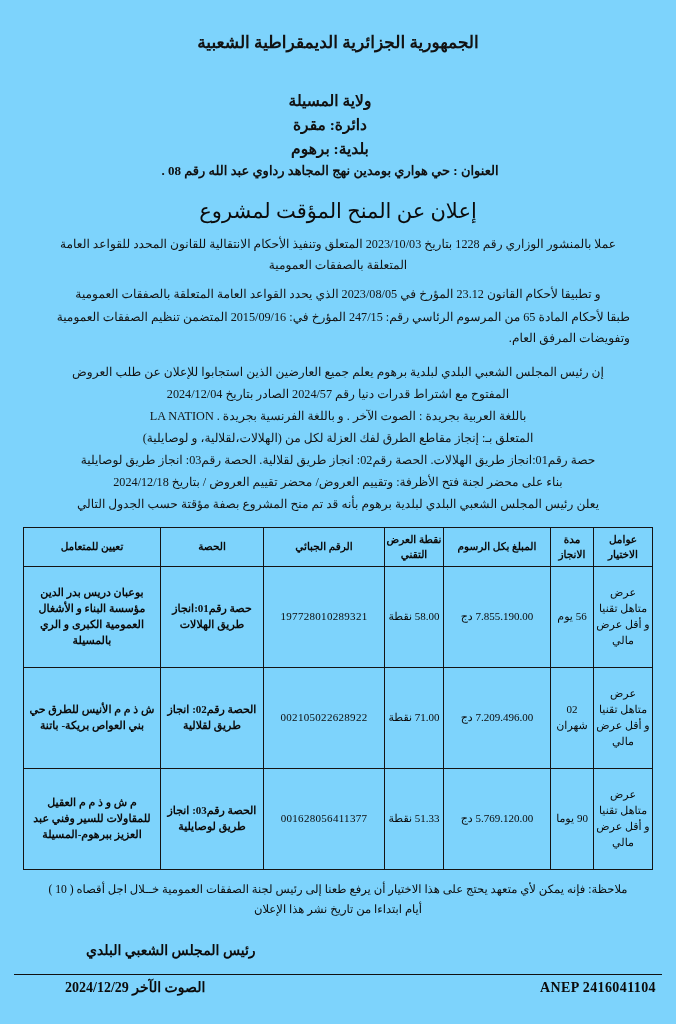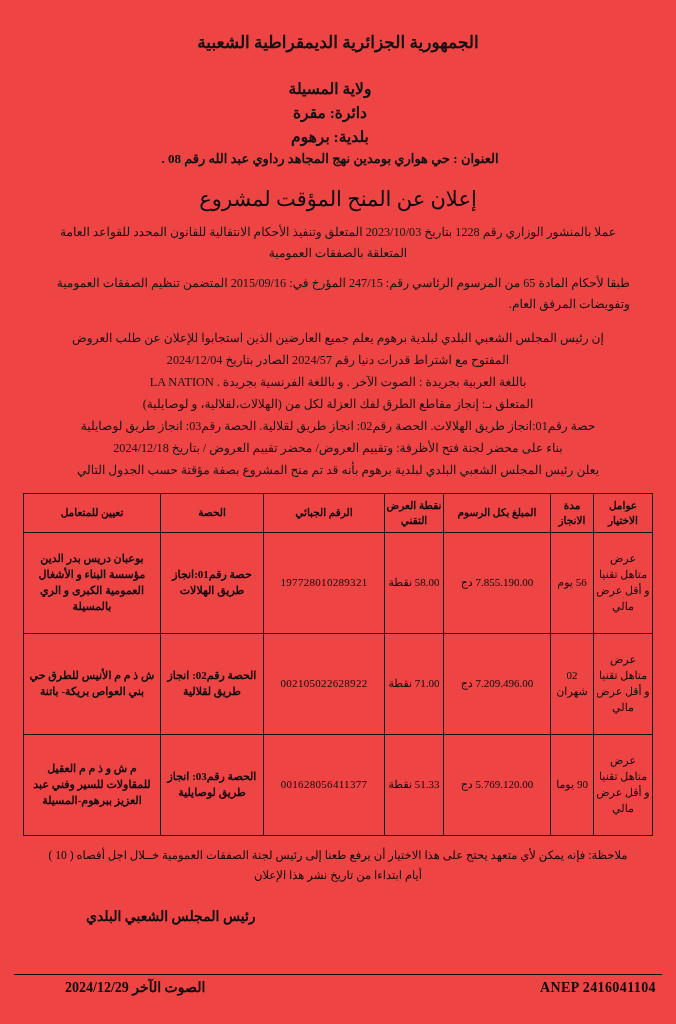--- a/index.html
+++ b/index.html
@@ -11,41 +11,41 @@
     width: 676px;
     height: 1024px;
     font-family: "Liberation Serif", "DejaVu Serif", serif;
     color: #0b0b0b;
     position: relative;
     overflow: hidden;
   }
   .page {
     position: absolute;
     inset: 0;
-    background: #ef4444;
+    background: #7dd3fc;
     padding: 0;
   }
   
   .scan-edge {
     position: absolute;
     left: 6px; right: 6px; top: 4px; bottom: 4px;
     border: 0;
   }
 
   .hdr-title {
     text-align: center;
     font-weight: bold;
     font-size: 17px;
     letter-spacing: 0px;
     margin-top: 32px;
     color: #121212;
   }
 
   .org-block {
-    margin-top: 24px;
+    margin-top: 36px;
     padding-right: 16px;
     text-align: center;
     line-height: 1.55;
   }
   .org-line {
     font-weight: bold;
     font-size: 15.5px;
     color: #111;
   }
   .org-line.small {
@@ -159,20 +159,21 @@
     <div class="org-line">ولاية المسيلة</div>
     <div class="org-line">دائرة: مقرة</div>
     <div class="org-line">بلدية: برهوم</div>
     <div class="org-line small">العنوان : حي هواري بومدين نهج المجاهد رداوي عبد الله رقم 08 .</div>
   </div>
 
   <div class="main-title">إعلان عن المنح المؤقت لمشروع</div>
 
   <div class="para">عملا بالمنشور الوزاري رقم 1228 بتاريخ 2023/10/03 المتعلق وتنفيذ الأحكام الانتقالية للقانون المحدد للقواعد العامة المتعلقة بالصفقات العمومية</div>
   <div class="gap-6"></div>
+  <div class="para">و تطبيقا لأحكام القانون 23.12 المؤرخ في 2023/08/05 الذي يحدد القواعد العامة المتعلقة بالصفقات العمومية</div>
   <div class="para tight">طبقا لأحكام المادة 65 من المرسوم الرئاسي رقم: 247/15 المؤرخ في: 2015/09/16 المتضمن تنظيم الصفقات العمومية وتفويضات المرفق العام.</div>
   <div class="gap-6"></div>
   <div class="para block">إن رئيس المجلس الشعبي البلدي لبلدية برهوم يعلم جميع العارضين الذين استجابوا للإعلان عن طلب العروض</div>
   <div class="para">المفتوح مع اشتراط قدرات دنيا رقم 2024/57 الصادر بتاريخ 2024/12/04</div>
   <div class="para">باللغة العربية بجريدة : الصوت الآخر . و باللغة الفرنسية بجريدة . LA NATION</div>
   <div class="para">المتعلق بـ: إنجاز مقاطع الطرق لفك العزلة لكل من (الهلالات،لقلالية، و لوصايلية)</div>
   <div class="para">حصة رقم01:انجاز طريق الهلالات. الحصة رقم02: انجاز طريق لقلالية. الحصة رقم03: انجاز طريق لوصايلية</div>
   <div class="para">بناء على محضر لجنة فتح الأظرفة: وتقييم العروض/ محضر تقييم العروض / بتاريخ 2024/12/18</div>
   <div class="para">يعلن رئيس المجلس الشعبي البلدي لبلدية برهوم بأنه قد تم منح المشروع بصفة مؤقتة حسب الجدول التالي</div>
 

